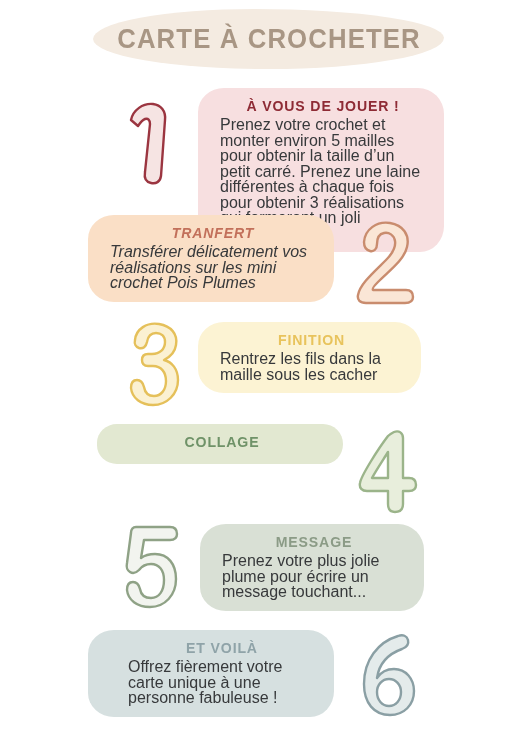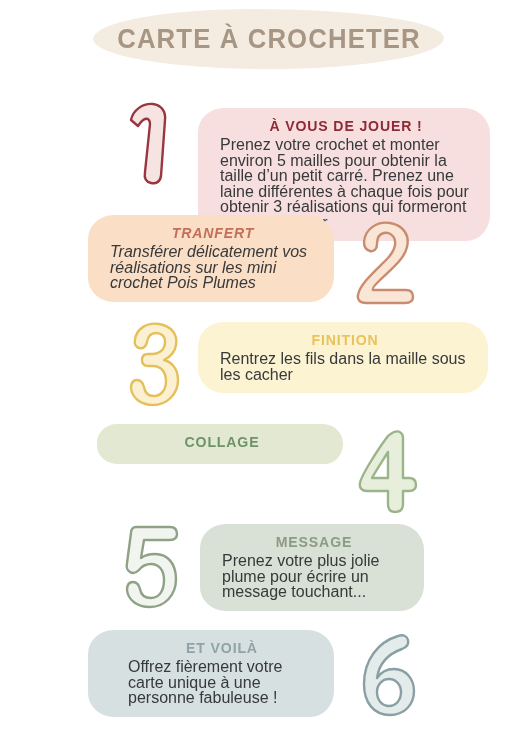--- a/index.html
+++ b/index.html
@@ -73,27 +73,27 @@
     font-family: "Liberation Sans", sans-serif;
     font-weight: bold;
     font-size: 78px;
     line-height: 78px;
     letter-spacing: -1px;
     user-select: none;
   }
   .numeral svg { display: block; }
 
   
-  #step1 .panel { left: 198px; top: 108px;  width: 292px; }
+  #step1 .panel { left: 198px; top: 88px;  width: 246px; }
   #step1 .numeral { left: 117px; top: 98px; }
 
   #step2 .panel { left: 88px;  top: 215px;  width: 246px; }
   #step2 .numeral { left: 352px; top: 216px; }
 
-  #step3 .panel { left: 198px; top: 322px;  width: 290px; }
+  #step3 .panel { left: 198px; top: 322px;  width: 223px; }
   #step3 .numeral { left: 122px; top: 318px; }
 
   #step4 .panel { left: 88px;  top: 424px;  width: 246px; margin-left: 9px; }
   #step4 .numeral { left: 356px; top: 424px; }
 
   #step5 .panel { left: 200px; top: 524px;  width: 224px; }
   #step5 .numeral { left: 117px; top: 519px; }
 
   #step6 .panel { left: 88px;  top: 630px;  width: 246px; }
   #step6 .numeral { left: 354px; top: 627px; }

